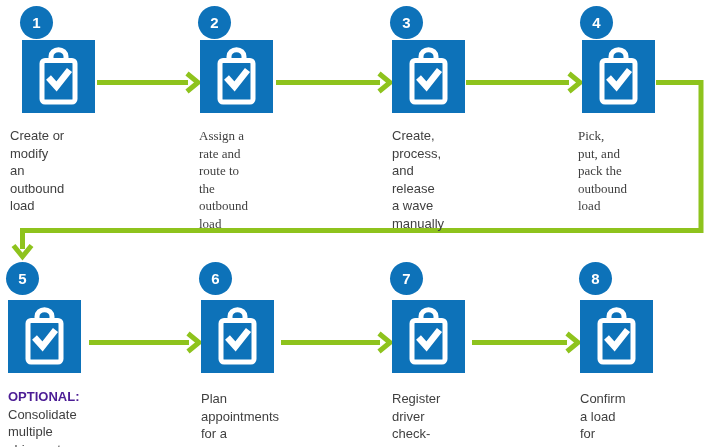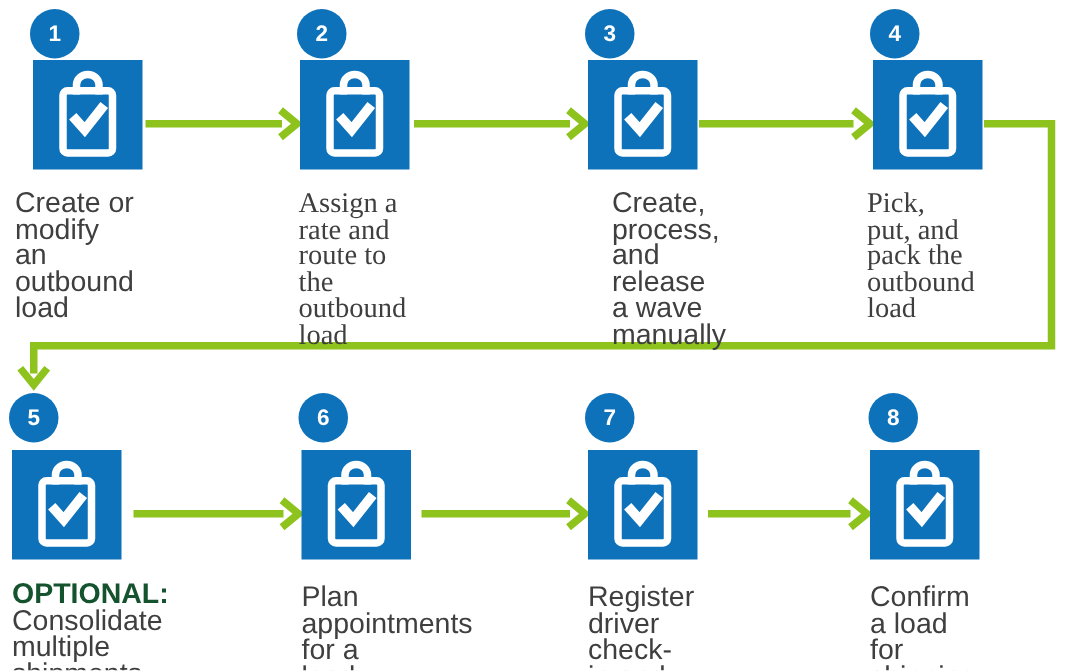--- a/index.html
+++ b/index.html
@@ -31,29 +31,29 @@
     width:73px;height:73px;
     background:var(--blue);
     display:flex;align-items:center;justify-content:center;
   }
   .tile svg{width:73px;height:73px;display:block;}
   .clip-board{fill:none;stroke:#fff;stroke-width:5;}
   .clip-check{fill:none;stroke:#fff;stroke-width:6.5;stroke-linecap:butt;stroke-linejoin:miter;}
   .caption{
     position:absolute;
     color:var(--text);
-    font-size:19px;
+    font-size:13px;
     line-height:17.5px;
     white-space:pre-line;
   }
-  .optional{display:block;font-weight:bold;color:#14532d;}
+  .optional{display:block;font-weight:bold;color:#4c1d95;}
   
   .b1{left:20px;top:6px;}   .t1{left:22px;top:40px;}   .c1{left:10px;top:127px;}
   .b2{left:198px;top:6px;}  .t2{left:200px;top:40px;}  .c2{left:199px;top:127px;font-family:Liberation Serif, serif;}
-  .b3{left:390px;top:6px;}  .t3{left:392px;top:40px;}  .c3{left:392px;top:127px;margin-left:16px;}
+  .b3{left:390px;top:6px;}  .t3{left:392px;top:40px;}  .c3{left:392px;top:127px;}
   .b4{left:580px;top:6px;}  .t4{left:582px;top:40px;}  .c4{left:578px;top:127px;font-family:Liberation Serif, serif;}
   
   .b5{left:6px;top:262px;}   .t5{left:8px;top:300px;}   .c5{left:8px;top:388px;}
   .b6{left:199px;top:262px;} .t6{left:201px;top:300px;} .c6{left:201px;top:390px;}
   .b7{left:390px;top:262px;} .t7{left:392px;top:300px;} .c7{left:392px;top:390px;}
   .b8{left:579px;top:262px;} .t8{left:580px;top:300px;} .c8{left:580px;top:390px;}
 </style>
 </head>
 <body>
 

